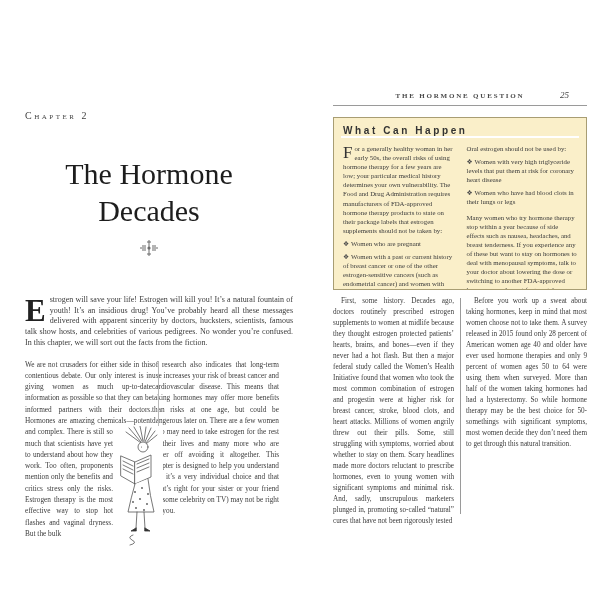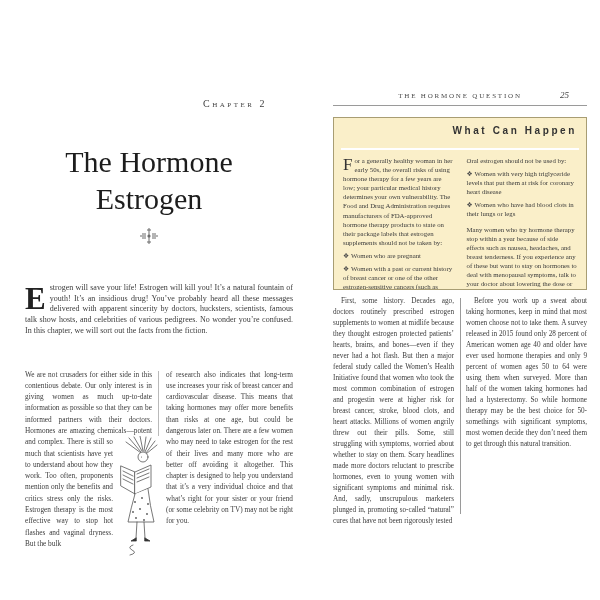--- a/index.html
+++ b/index.html
@@ -6,65 +6,65 @@
   body{
     width:600px;height:600px;background:#ffffff;
     font-family:"Liberation Serif", serif;color:#3b3b3b;
     -webkit-font-smoothing:antialiased;
   }
   .spread{position:relative;width:600px;height:600px;overflow:hidden;}
 
   
   .left-page{position:absolute;left:25px;top:98px;width:268px;}
   .chapter-label{
-    text-align:right;font-variant:small-caps;letter-spacing:2.5px;
-    font-size:10px;color:#3f3f3f;margin:0 26px 0 0;
+    text-align:left;font-variant:small-caps;letter-spacing:2.5px;
+    font-size:10px;color:#3f3f3f;margin:12px 26px 0 0;
   }
   .book-title{
     margin:34px 20px 0 0;text-align:center;
     font-size:30px;line-height:37px;color:#1d1d1d;font-weight:normal;
   }
   .ornament{ text-align:center;margin:10px 20px 0 0;}
   .intro{
     margin-top:34px;text-align:justify;
     font-size:8px;line-height:10.7px;
   }
   .intro .dropcap{
     float:left;font-size:31px;line-height:27px;
     padding:2px 4px 0 0;color:#222;font-weight:bold;
   }
-  .lp-columns{position:relative;margin-top:32px;display:flex;gap:14px;}
+  .lp-columns{position:relative;margin-top:10px;display:flex;}
   .lp-col{width:127px;text-align:justify;font-size:7.3px;line-height:11.3px;}
   .lp-divider{position:absolute;left:133px;top:2px;height:158px;width:1px;background:#b9b9b9;}
   .ill-float{
     float:right;width:46px;height:120px;
     margin:0 -11px 2px 4px;position:relative;z-index:2;
   }
 
   
   .right-page{position:absolute;left:333px;top:92px;width:254px;}
   .running-head-row{position:relative;height:11px;}
   .running-head{
     display:block;text-align:center;text-transform:uppercase;
-    font-size:7px;letter-spacing:1.8px;color:#4a4a4a;
+    font-size:7px;letter-spacing:1.8px;color:#4a4a4a;font-weight:bold;
   }
   .page-number{
     position:absolute;right:18px;top:-2px;
     font-style:italic;font-size:9px;color:#444;letter-spacing:0;
   }
   .head-rule{margin-top:2px;border:none;border-top:1px solid #9a9a9a;}
 
   .info-box{
     margin-top:11px;background:#faefc9;border:1px solid #a89d73;
     padding:5px 9px 6px;height:160px;overflow:hidden;
   }
   .box-title{
-    text-align:right;font-family:"Liberation Sans", sans-serif;
+    text-align:left;font-family:"Liberation Sans", sans-serif;
     font-weight:bold;font-size:10px;letter-spacing:2.6px;color:#333;
-    padding:2px 0 12px;margin:0;
+    padding:2px 0 0;margin:0;
   }
   .box-sep{border:none;border-top:2px solid #ffffff;margin:0 -2px 6px;}
   .box-cols{display:flex;gap:13px;}
   .box-col{flex:1;font-size:6.8px;line-height:9.1px;text-align:left;}
   .box-col p{margin:0 0 4px;}
   .box-col .dropcap{
     float:left;font-size:17px;line-height:15px;padding:1px 2px 0 0;color:#333;
   }
   .bullet{margin:0 0 4px;}
   .bullet-glyph{margin-right:2px;color:#4a4a4a;}
@@ -79,21 +79,21 @@
   .ornament svg{display:inline-block;}
 </style>
 </head>
 <body>
 
 <div class="spread">
 
   <div class="left-page">
     <div class="chapter-label">Chapter 2</div>
 
-    <h1 class="book-title"><span>The Hormone</span><br><span>Estrogen</span></h1>
+    <h1 class="book-title"><span>The Hormone</span><br><span>Decades</span></h1>
 
     <div class="ornament">
       <svg width="20" height="18" viewBox="0 0 20 18">
         <g stroke="#6b6b6b" stroke-width="1" fill="none">
           <line x1="10" y1="1" x2="10" y2="17"></line>
           <line x1="8" y1="3" x2="12" y2="3"></line>
           <line x1="8" y1="15" x2="12" y2="15"></line>
           <line x1="1" y1="9" x2="7" y2="9"></line>
           <line x1="13" y1="9" x2="19" y2="9"></line>
           <line x1="3" y1="7" x2="7" y2="7"></line>

